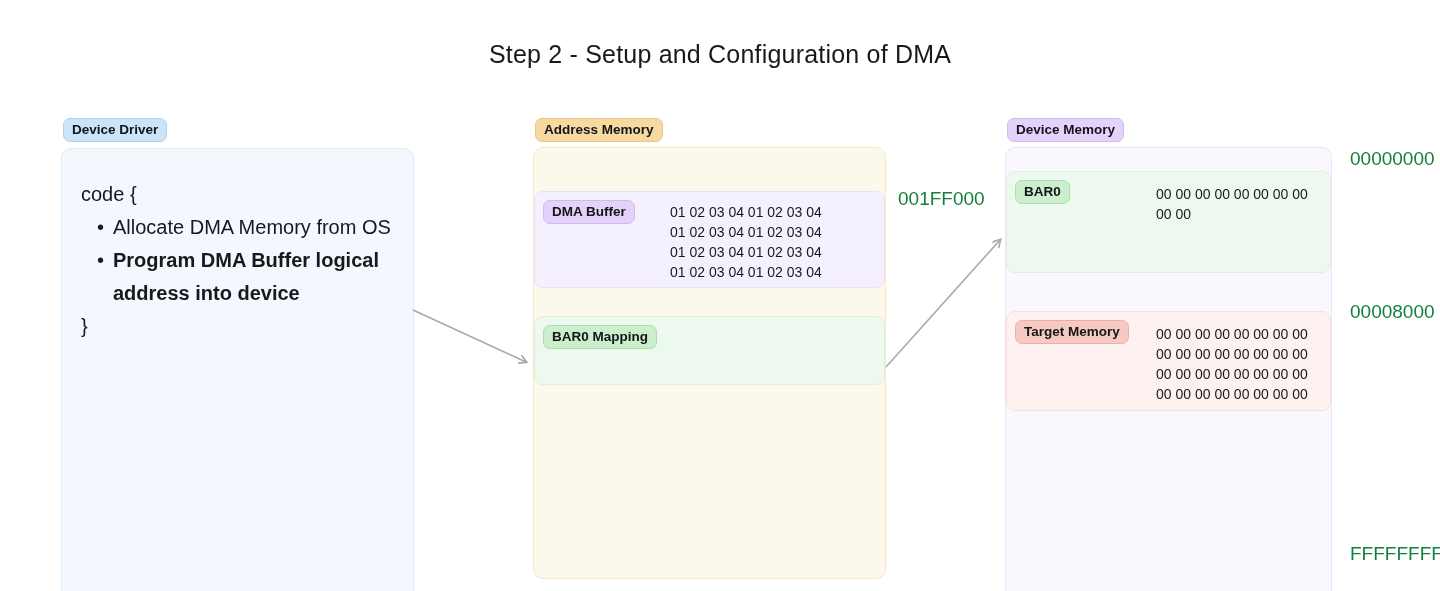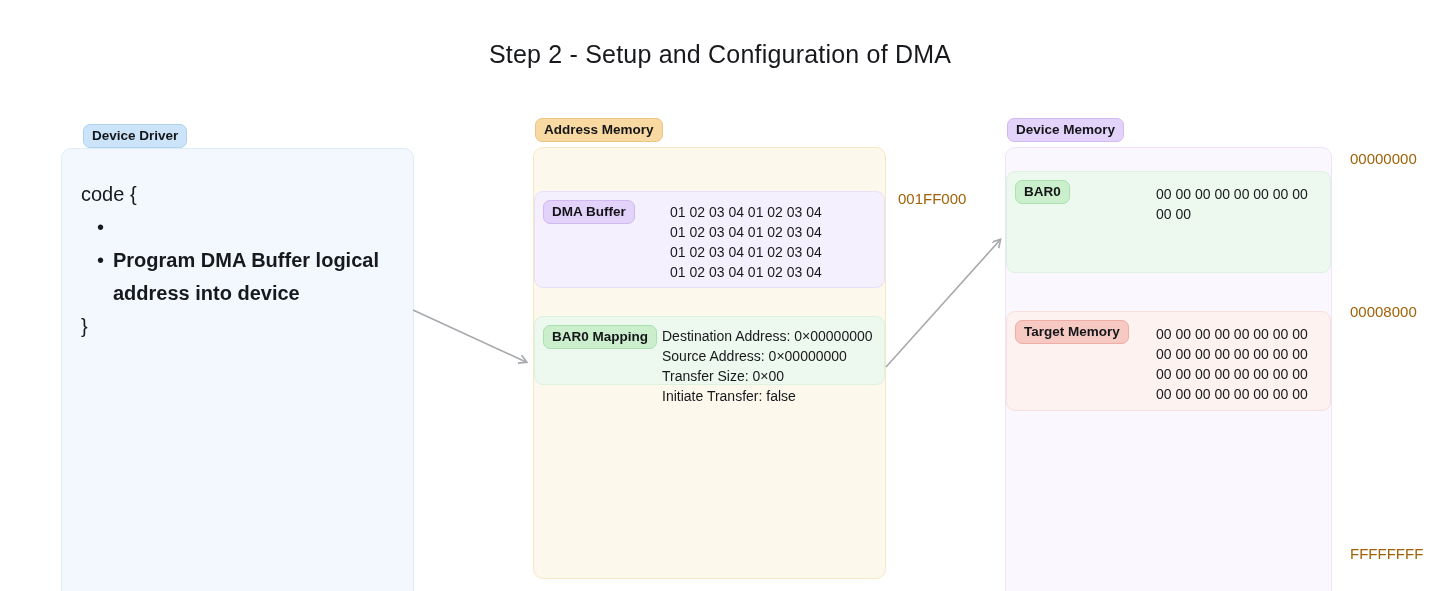--- a/index.html
+++ b/index.html
@@ -89,49 +89,50 @@
   .config-lines {
     position: absolute;
     font-size: 14px;
     line-height: 20px;
     color: #17191c;
     white-space: nowrap;
   }
 
   .addr-label {
     position: absolute;
-    font-size: 15px;
+    font-size: 19px;
     line-height: 17px;
-    color: #a16207;
+    color: #15803d;
     white-space: nowrap;
   }
 
   .arrow-layer {
     position: absolute;
     inset: 0;
     width: 1440px; height: 591px;
     pointer-events: none;
     z-index: 2;
   }
 </style>
 </head>
 <body>
 
 <div class="stage">
 
   <div class="page-title">Step 2 - Setup and Configuration of DMA</div>
 
-  <span class="badge badge-blue floating" style="left:63px; top:124px;margin-left:20px;">Device Driver</span>
+  <span class="badge badge-blue floating" style="left:63px; top:118px;">Device Driver</span>
 
   <div class="panel panel-blue" style="left:61px; top:148px; width:353px; height:463px;">
     <div class="code-block">
       <div>code {</div>
       <ul class="code-list">
         <li class="code-item">
           <span class="bullet">•</span>
+          <span class="item-text">Allocate DMA Memory from OS</span>
         </li>
         <li class="code-item bold">
           <span class="bullet">•</span>
           <span class="item-text">Program DMA Buffer logical address into device</span>
         </li>
       </ul>
       <div>}</div>
     </div>
   </div>
 
@@ -144,26 +145,20 @@
       <div class="mem-hex" style="left:135px; top:10px;">
         <div>01 02 03 04 01 02 03 04</div>
         <div>01 02 03 04 01 02 03 04</div>
         <div>01 02 03 04 01 02 03 04</div>
         <div>01 02 03 04 01 02 03 04</div>
       </div>
     </div>
 
     <div class="sub-box box-green" style="top:168px; height:69px;">
       <span class="badge badge-green" style="left:8px; top:8px;">BAR0 Mapping</span>
-      <div class="config-lines" style="left:127px; top:9px;">
-        <div>Destination Address: 0×00000000</div>
-        <div>Source Address: 0×00000000</div>
-        <div>Transfer Size: 0×00</div>
-        <div>Initiate Transfer: false</div>
-      </div>
     </div>
   </div>
 
   <div class="addr-label" style="left:898px; top:190px;">001FF000</div>
 
   <span class="badge badge-purple floating" style="left:1007px; top:118px;">Device Memory</span>
 
   <div class="panel panel-lav" style="left:1005px; top:147px; width:327px; height:519px;">
 
     <div class="sub-box box-green" style="top:23px; height:102px;">

